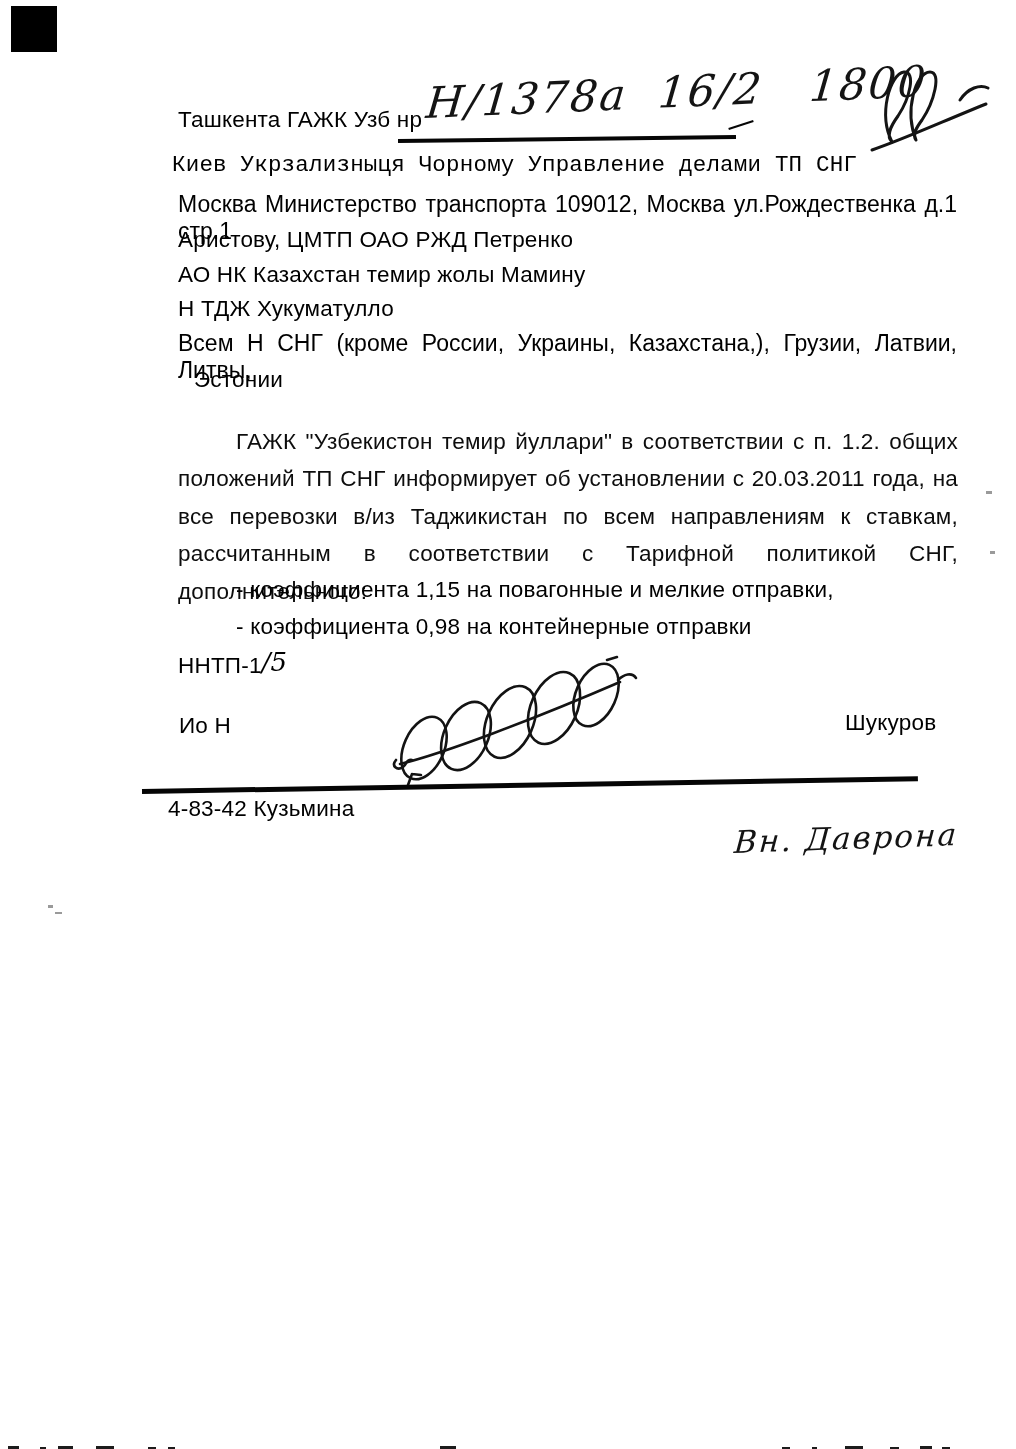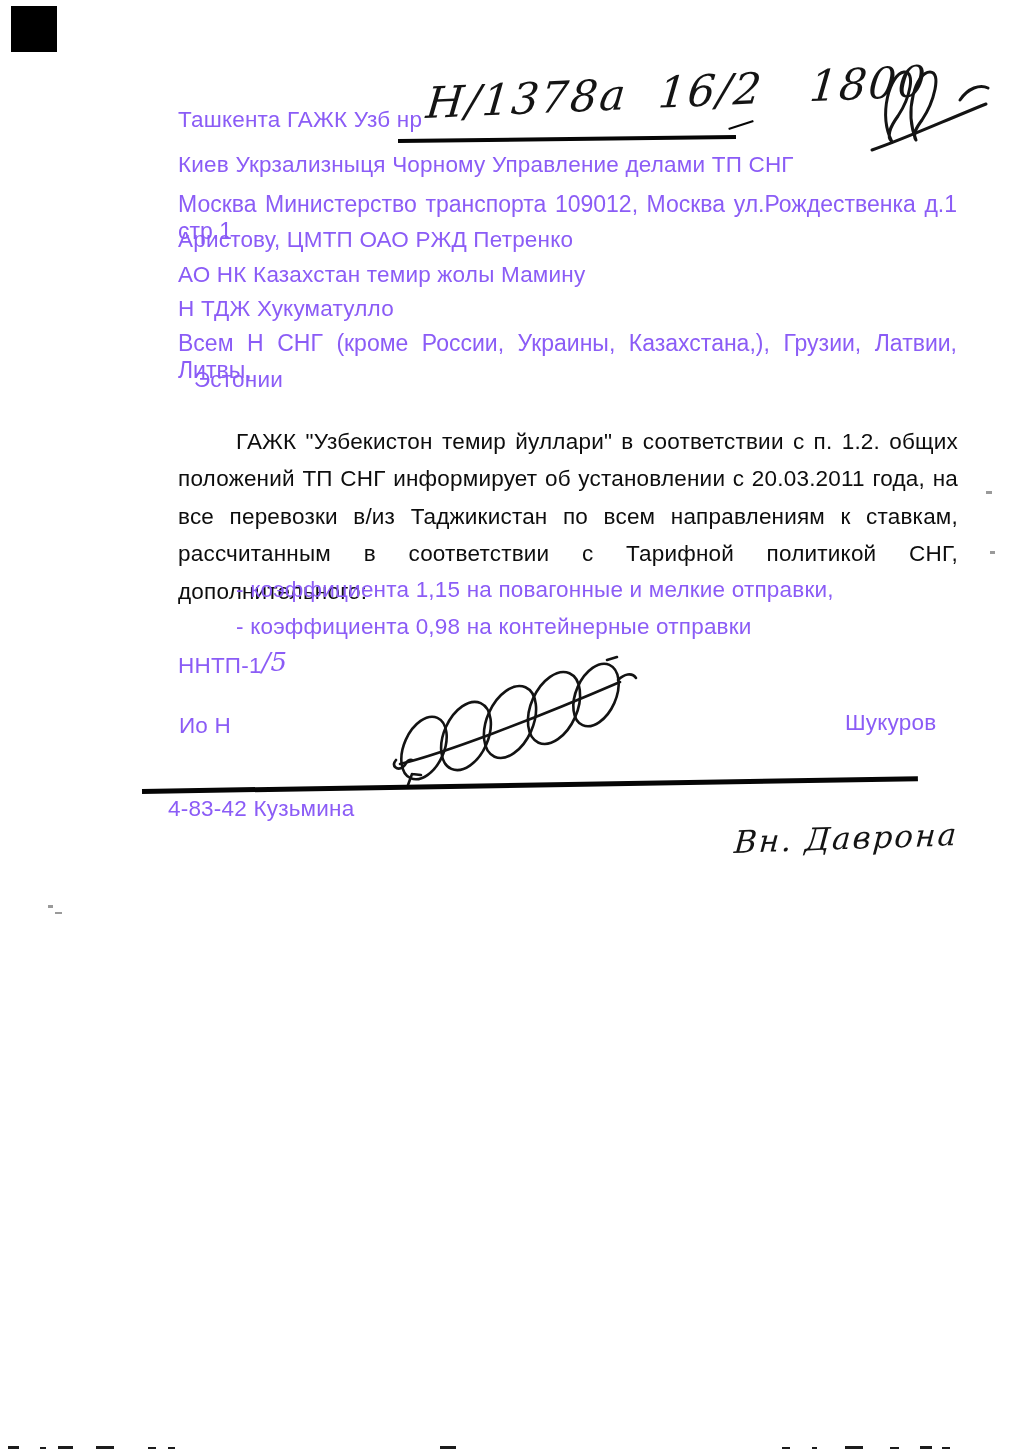--- a/index.html
+++ b/index.html
@@ -10,21 +10,21 @@
     font-family:"Liberation Sans", sans-serif;
     color:#0d0d0d;
     overflow:hidden;
     margin:0 auto;
   }
   .txt {
     position:absolute;
     font-size:22.5px;
     letter-spacing:0.2px;
     white-space:nowrap;
-    color:#8b5cf6;
+    color:#000000;
   }
   .stretch {
     white-space:normal;
     letter-spacing:0;
     font-size:23px;
     width:779px;
     text-align:justify;
     text-align-last:justify;
   }
   .para {
@@ -113,21 +113,21 @@
       <path d="M30,80 C16,52 28,12 42,10 C54,9 48,36 36,54 C28,65 24,74 30,80"></path>
       <path d="M54,78 C42,48 54,10 68,10 C80,10 72,40 60,58 C54,66 50,73 54,78"></path>
       <path d="M10,88 C40,78 84,58 124,42"></path>
       <path d="M98,38 C106,26 118,22 126,26"></path>
     </g>
   </svg>
 
   <div class="rule-under-number"></div>
   <div class="rule-under-number-tail"></div>
 
-  <div class="txt" style="left:178px; top:152px;">Киев Укрзализныця  Чорному Управление делами ТП СНГ</div>
+  <div class="txt" style="left:172px; top:152px;font-family:Liberation Mono, monospace;">Киев Укрзализныця  Чорному Управление делами ТП СНГ</div>
   <div class="txt stretch" style="left:178px; top:191px;">Москва Министерство транспорта 109012, Москва ул.Рождественка д.1 стр.1</div>
   <div class="txt" style="left:178px; top:262px;">АО НК Казахстан темир жолы  Мамину</div>
   <div class="txt" style="left:178px; top:227px;">Аристову, ЦМТП ОАО РЖД Петренко</div>
   <div class="txt" style="left:178px; top:296px;">Н ТДЖ Хукуматулло</div>
   <div class="txt stretch" style="left:178px; top:330px;">Всем Н СНГ (кроме России, Украины, Казахстана,), Грузии, Латвии, Литвы,</div>
   <div class="txt" style="left:194px; top:367px;text-align:right;">Эстонии</div>
 
   <div class="para">ГАЖК "Узбекистон темир йуллари"  в соответствии с п. 1.2. общих положений ТП СНГ информирует об установлении   с 20.03.2011 года, на все перевозки в/из Таджикистан по всем направлениям  к ставкам, рассчитанным в соответствии с Тарифной политикой СНГ,  дополнительного:</div>
 
   <div class="txt" style="left:236px; top:577px;">- коэффициента 1,15 на повагонные и мелкие отправки,</div>

